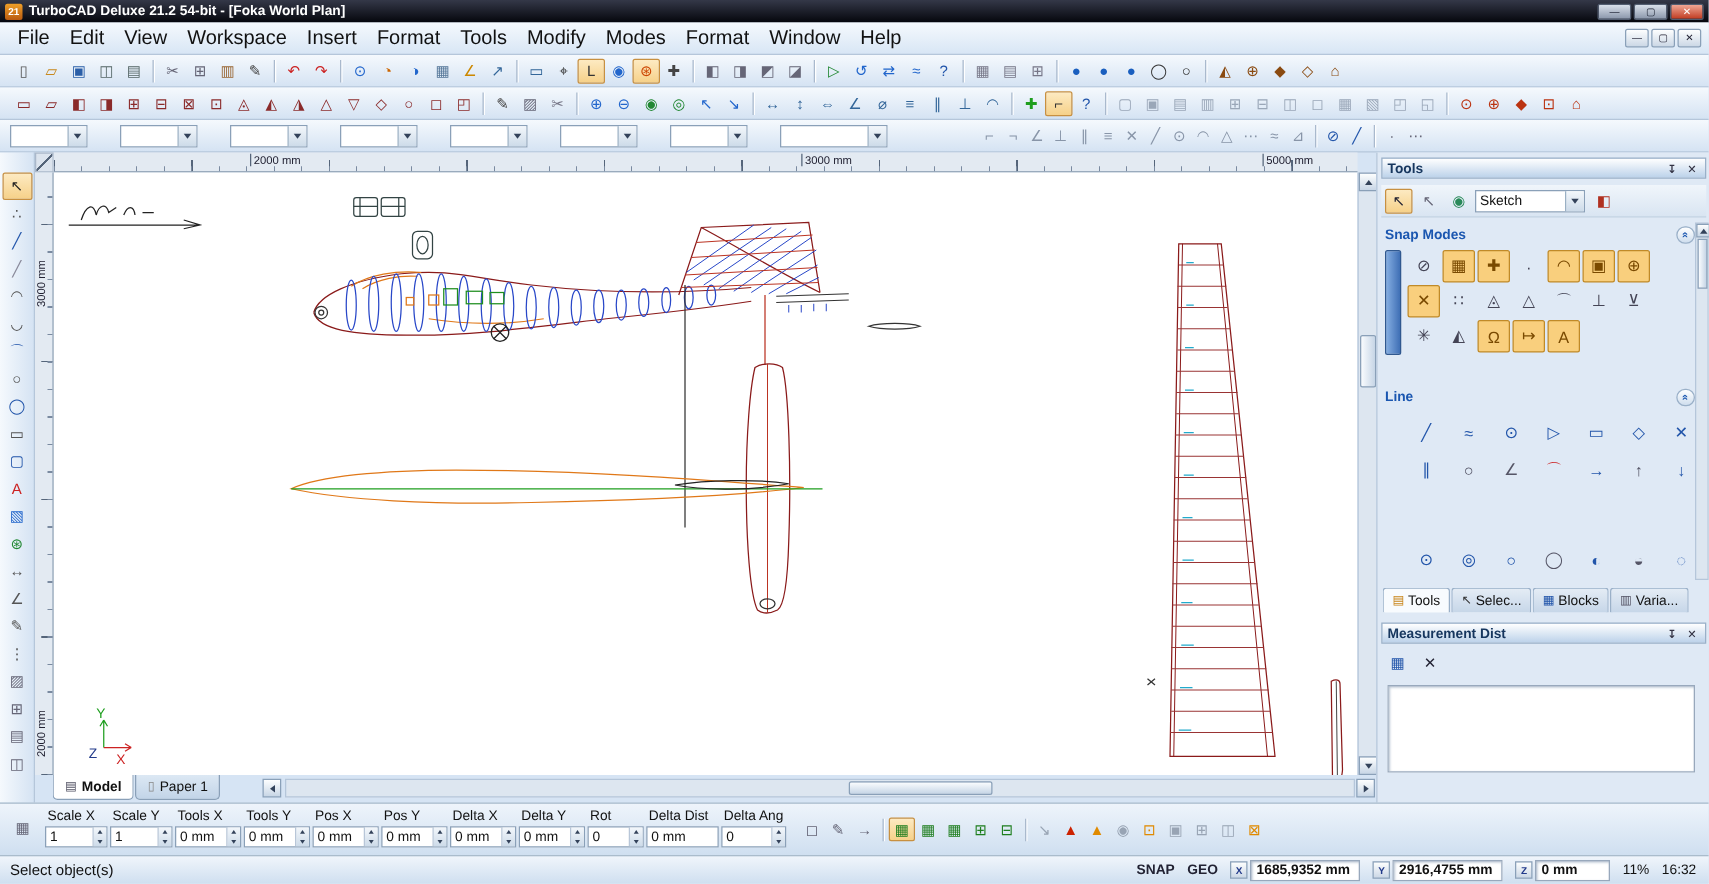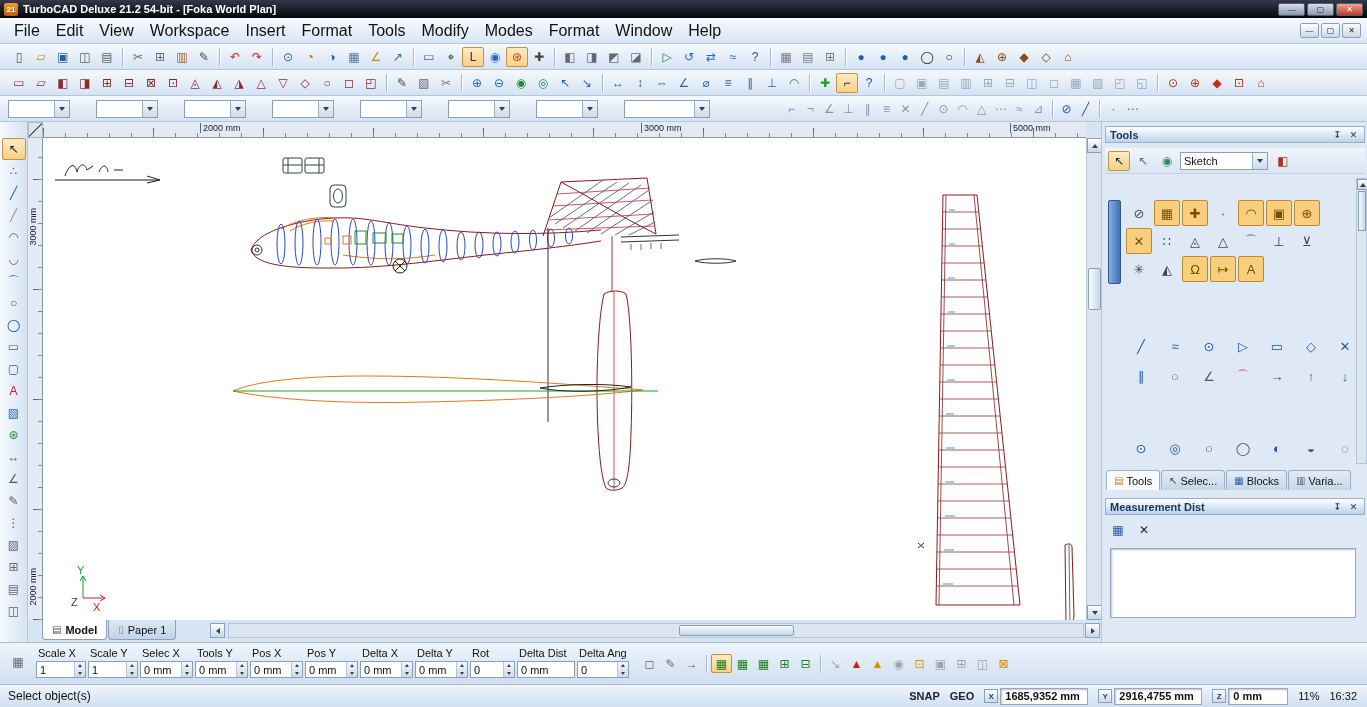--- a/index.html
+++ b/index.html
@@ -524,20 +524,24 @@
         </span>
       <span class="combo">
           <span class="cval">Sketch</span>
           <span class="cbtn">
             <span class="tri down"></span>
           </span>
         </span>
       <span class="ticon g" style="color:#b03020">◧</span>
     </div>
 
+    <div class="sec-header" style="top:58px">
+      <span>Snap Modes</span>
+      <span class="chev"><span>«</span></span>
+    </div>
     <div class="bluestrip"></div>
     <div class="grid-row" style="top:78px">
         <span class="cell g" style="color: rgb(68, 68, 85);">⊘</span>
         <span class="cell g hl" style="color: rgb(122, 74, 0);">▦</span>
         <span class="cell g hl" style="color: rgb(122, 74, 0);">✚</span>
         <span class="cell g" style="color: rgb(68, 68, 85);">∙</span>
         <span class="cell g hl" style="color: rgb(122, 74, 0);">◠</span>
         <span class="cell g hl" style="color: rgb(122, 74, 0);">▣</span>
         <span class="cell g hl" style="color: rgb(122, 74, 0);">⊕</span>
       </div>
@@ -551,20 +555,24 @@
         <span class="cell g" style="color: rgb(68, 68, 85);">⊻</span>
       </div>
     <div class="grid-row" style="top:134px">
         <span class="cell g" style="color: rgb(68, 68, 85);">✳</span>
         <span class="cell g" style="color: rgb(68, 68, 85);">◭</span>
         <span class="cell g hl" style="color: rgb(122, 74, 0);">Ω</span>
         <span class="cell g hl" style="color: rgb(122, 74, 0);">↦</span>
         <span class="cell g hl" style="color: rgb(122, 74, 0);">A</span>
       </div>
 
+    <div class="sec-header" style="top:188px">
+      <span>Line</span>
+      <span class="chev"><span>«</span></span>
+    </div>
     <div class="icon-row" style="top:212px">
         <span class="cell g" style="color: rgb(34, 85, 170);">╱</span>
         <span class="cell g" style="color: rgb(34, 85, 170);">≈</span>
         <span class="cell g" style="color: rgb(34, 85, 170);">⊙</span>
         <span class="cell g" style="color: rgb(34, 85, 170);">▷</span>
         <span class="cell g" style="color: rgb(34, 85, 170);">▭</span>
         <span class="cell g" style="color: rgb(34, 85, 170);">◇</span>
         <span class="cell g" style="color: rgb(34, 85, 170);">✕</span>
       </div>
     <div class="icon-row" style="top:242px">
@@ -644,21 +652,21 @@
         <span class="ilabel">Scale Y</span>
         <span class="ival">
             <span>1</span>
             <span class="spin">
               <span class="tri up"></span>
               <span class="tri down"></span>
             </span>
           </span>
       </span>
         <span class="ifield" style="width: 53px;">
-        <span class="ilabel">Selec X</span>
+        <span class="ilabel">Tools X</span>
         <span class="ival">
             <span>0 mm</span>
             <span class="spin">
               <span class="tri up"></span>
               <span class="tri down"></span>
             </span>
           </span>
       </span>
         <span class="ifield" style="width: 53px;">
         <span class="ilabel">Tools Y</span>

